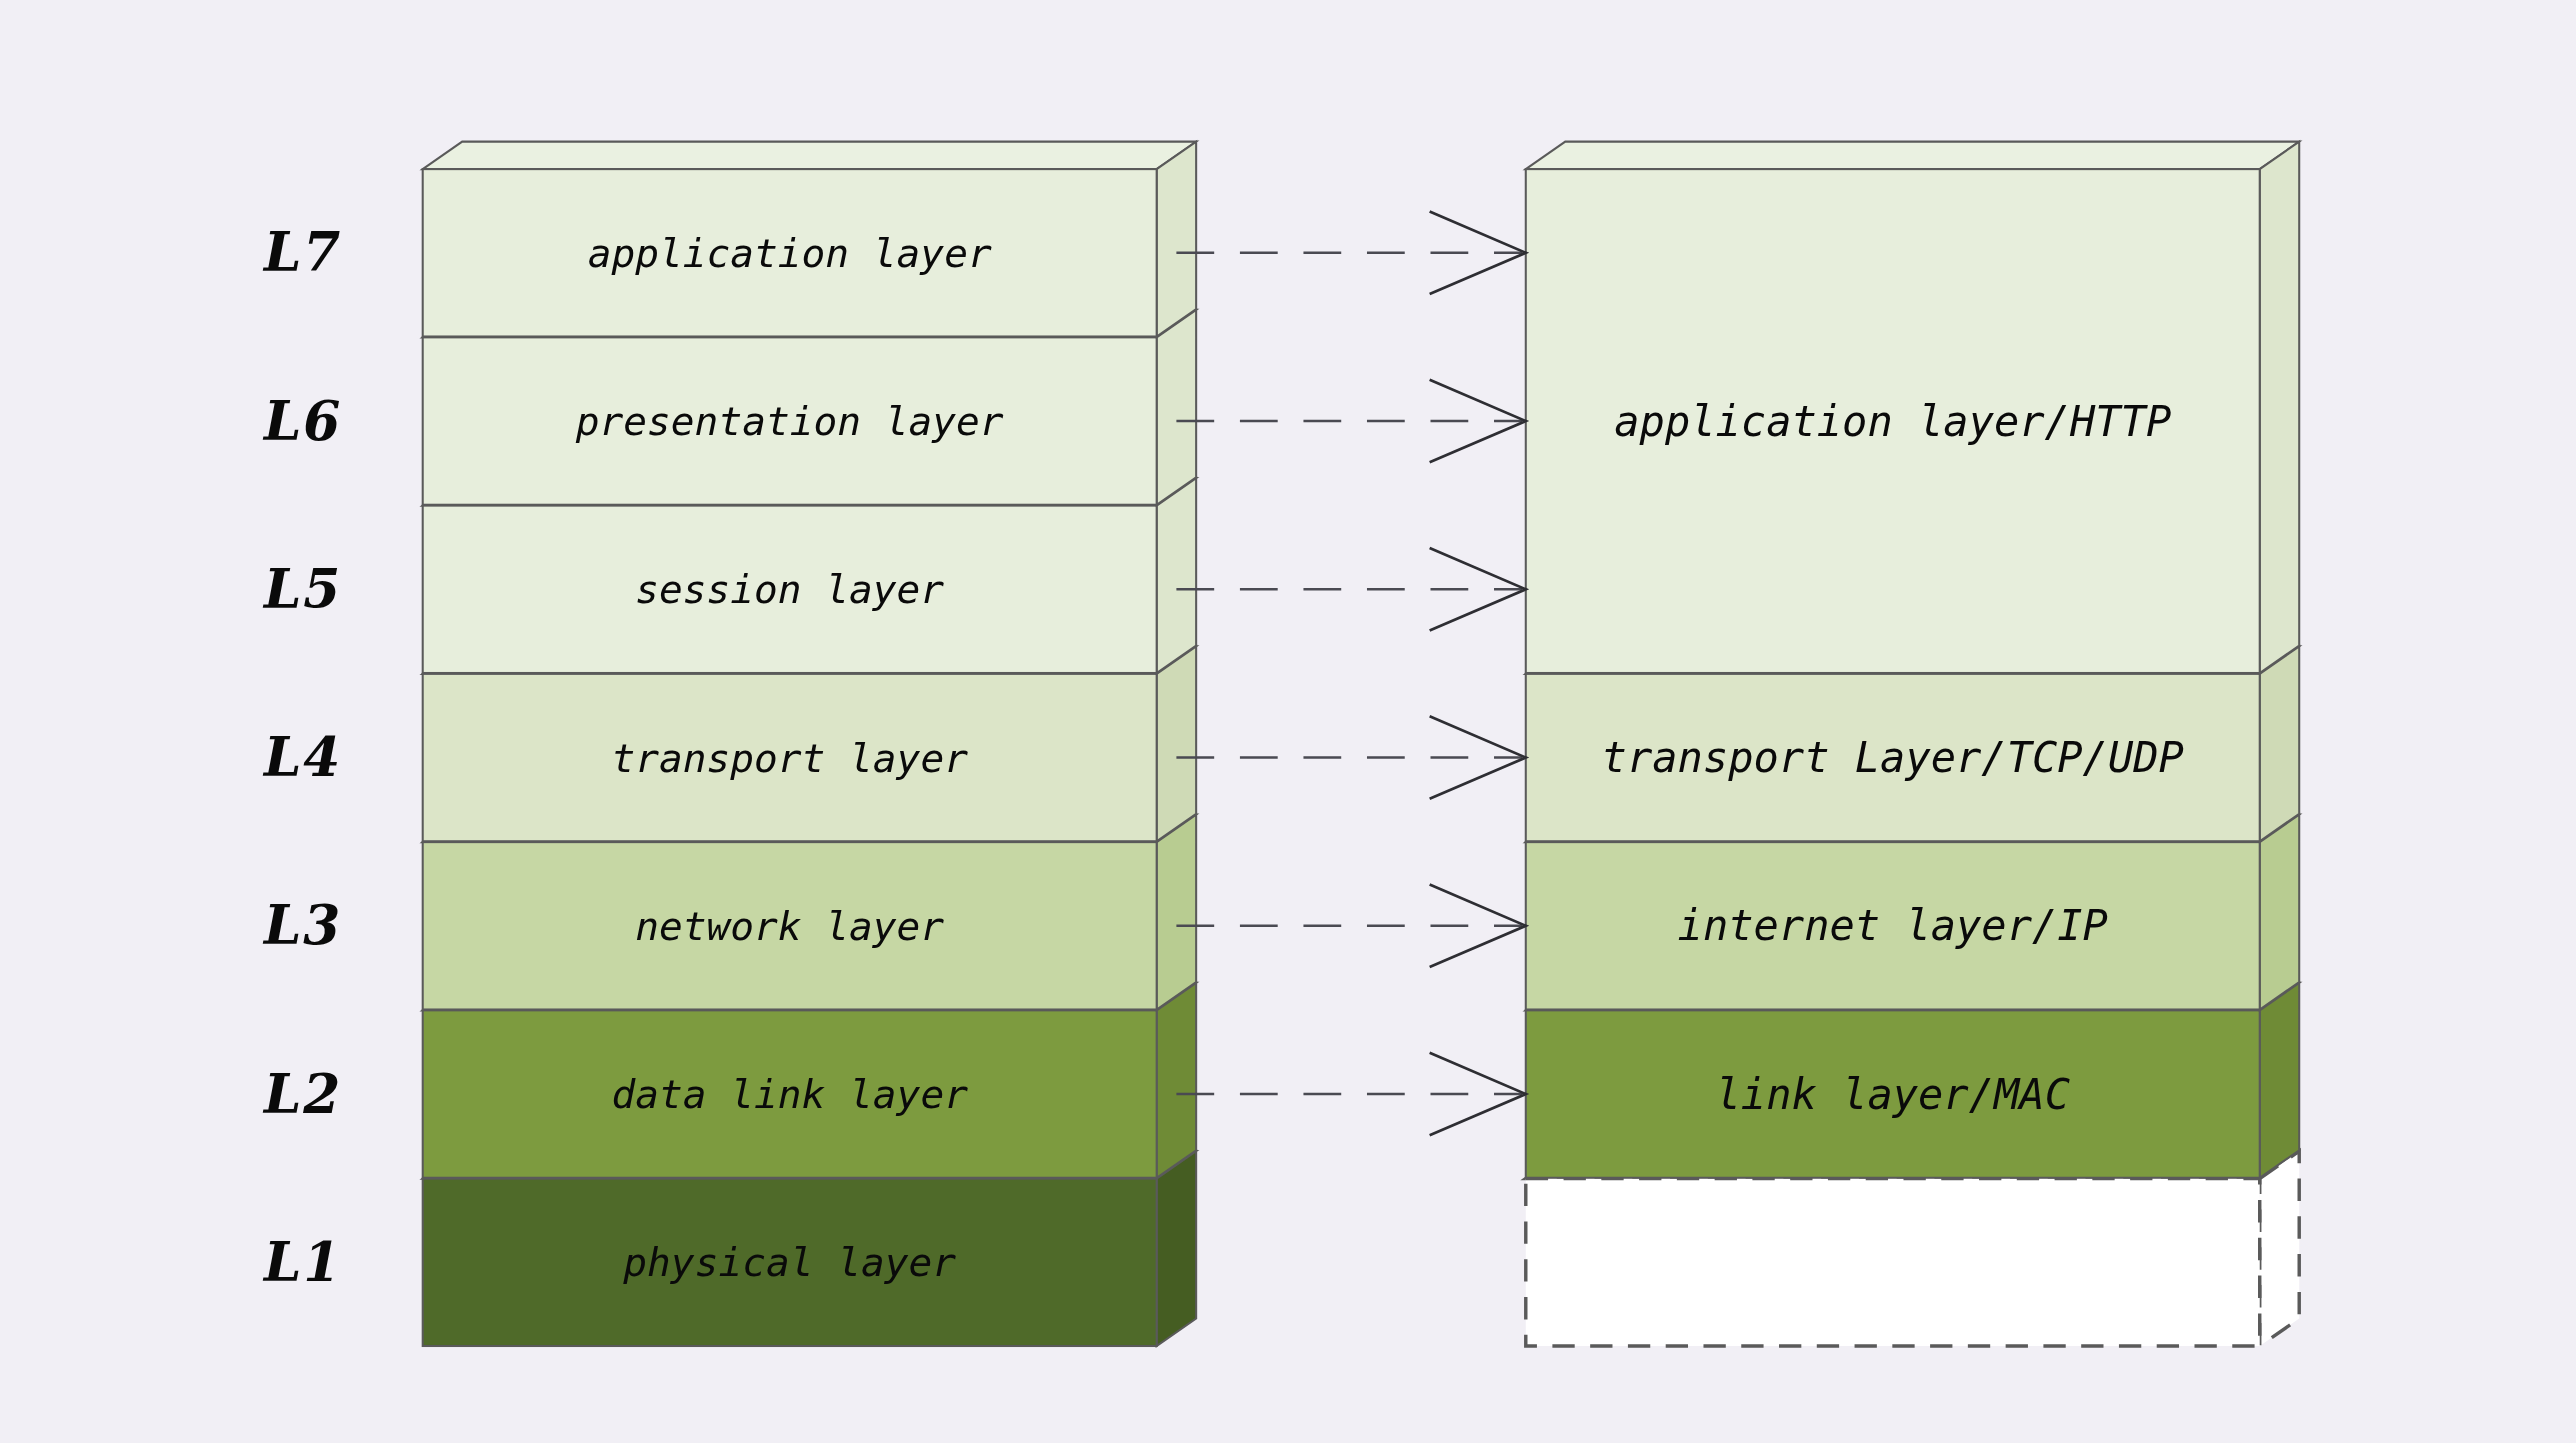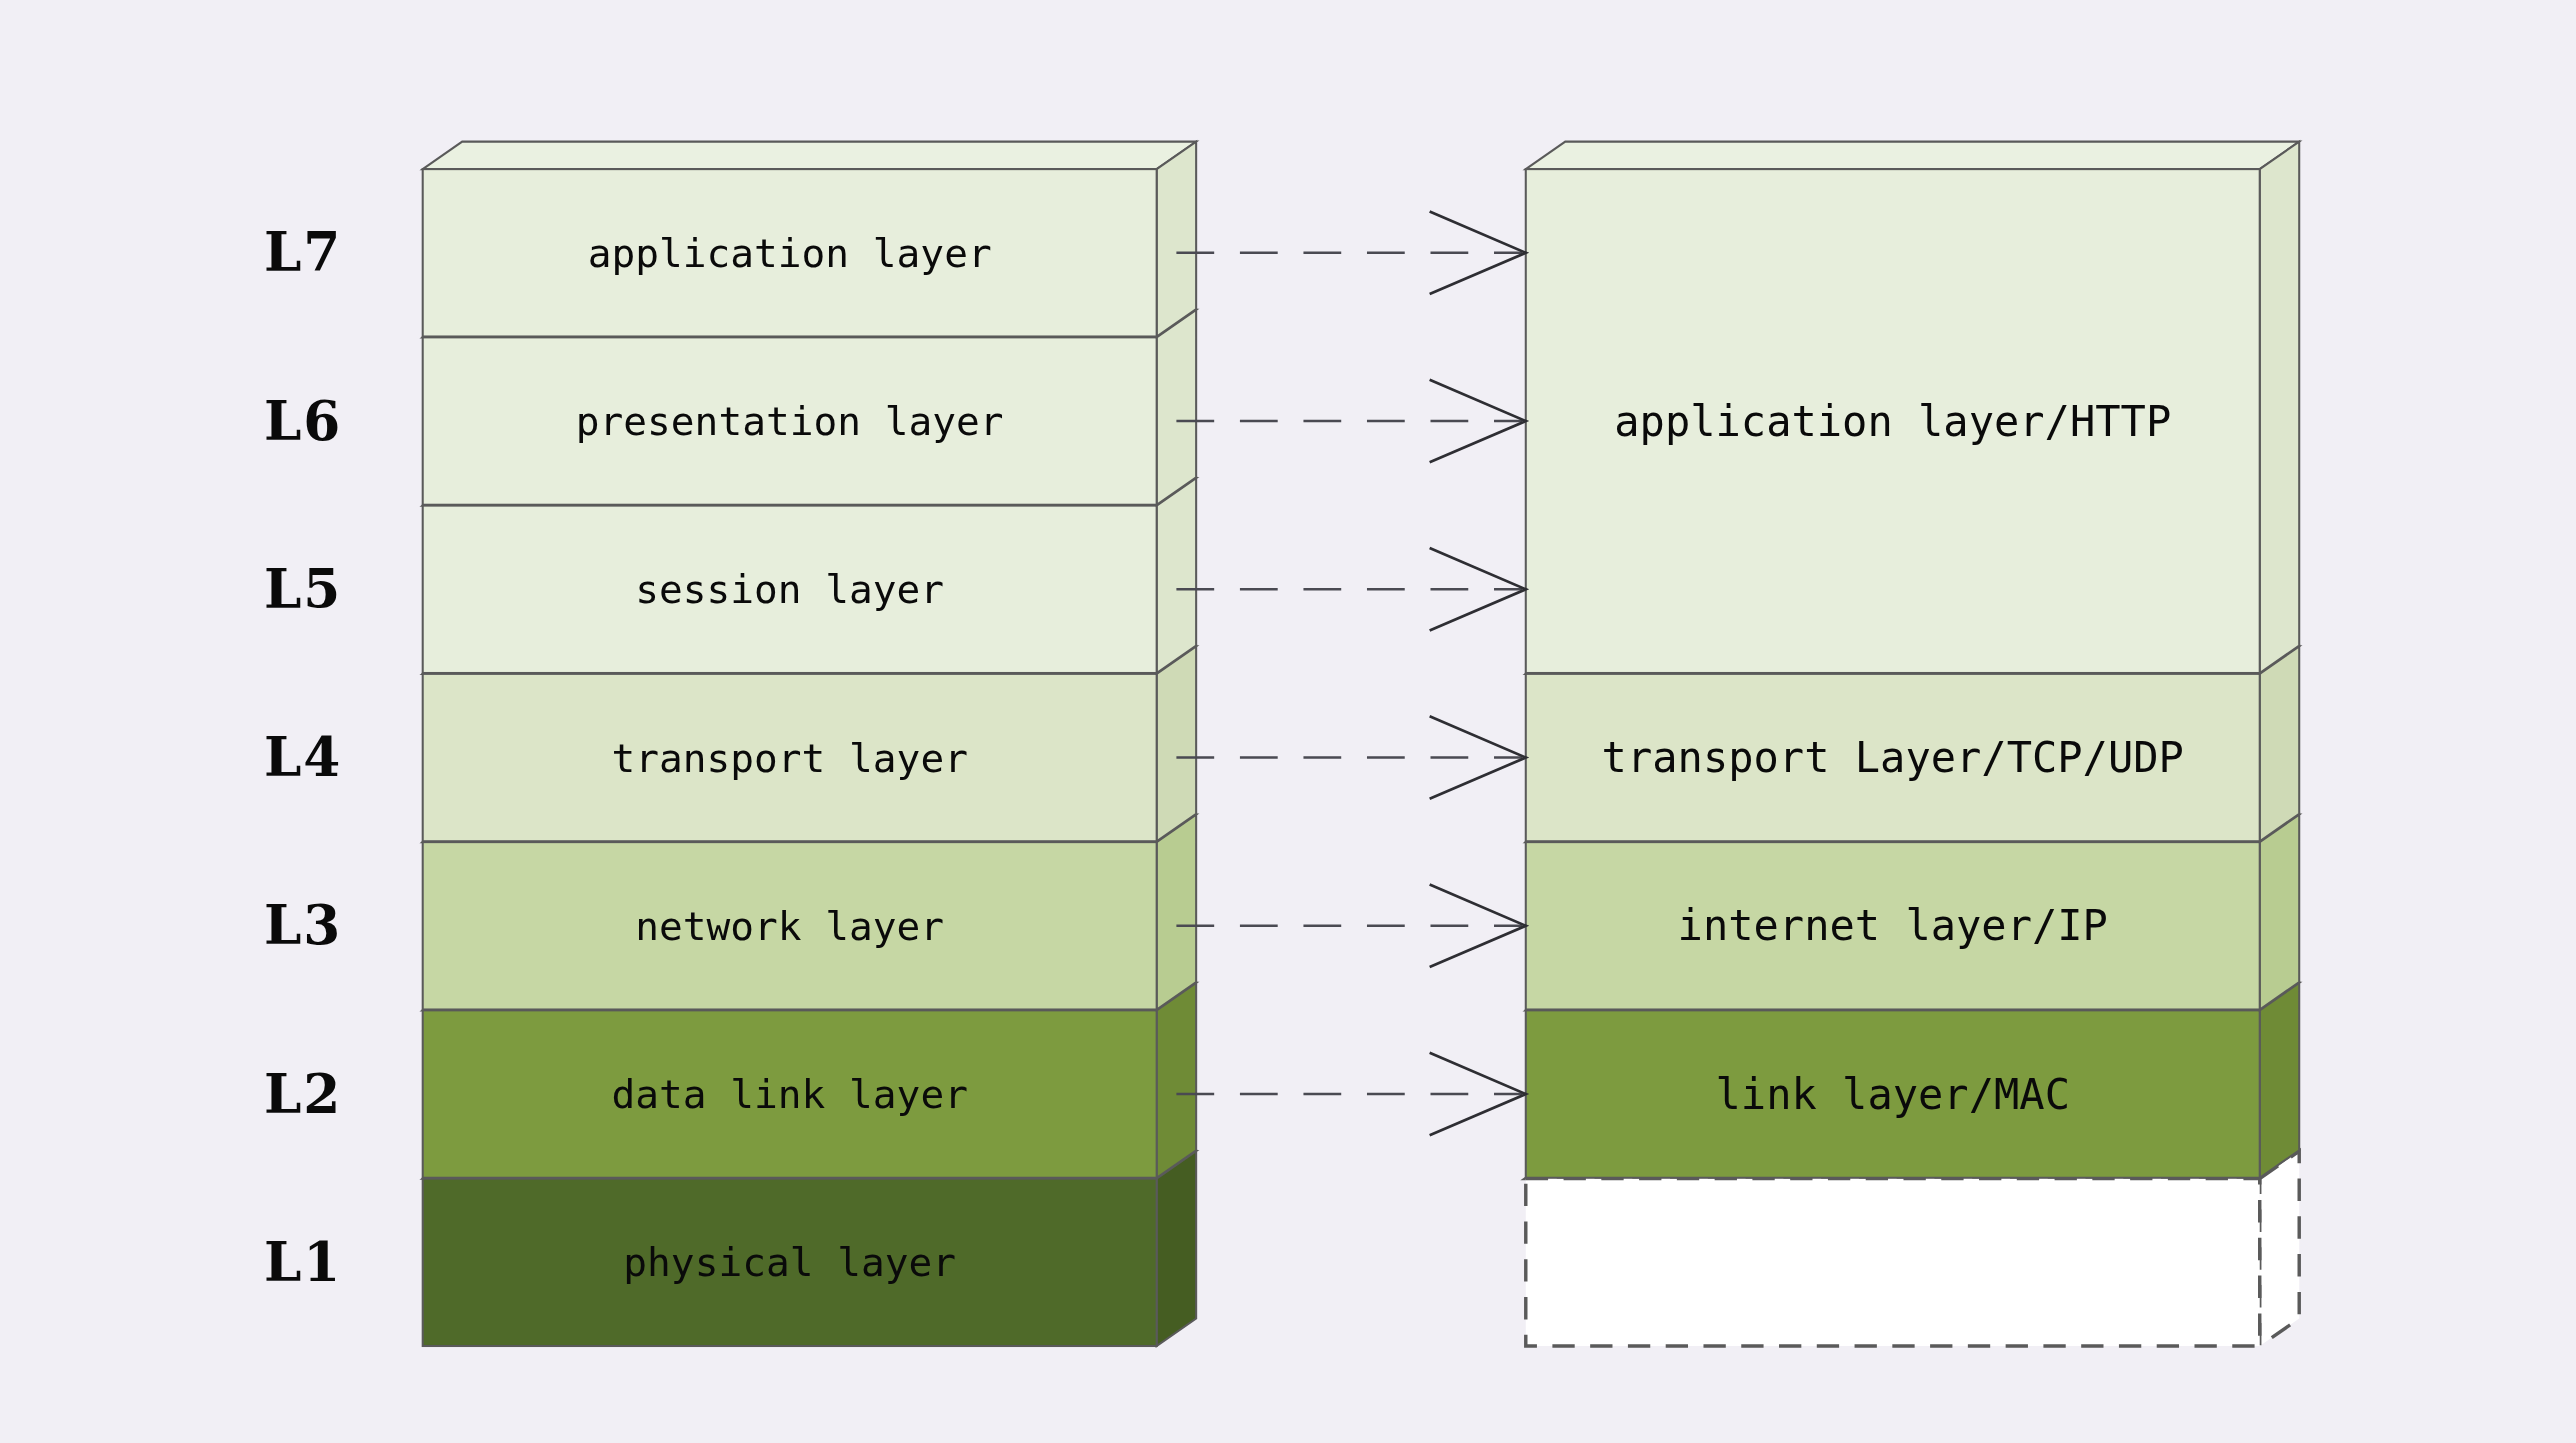--- a/index.html
+++ b/index.html
@@ -2,21 +2,21 @@
 <html style="font-size:13.7px"><head>
 <meta charset="utf-8">
 <style>
   html,body{margin:0;padding:0;}
   body{
     width:2576px;height:1443px;
     background:#f1eff5;
     font-family:"DejaVu Sans Mono", monospace;
     overflow:hidden;
   }
-  #stage{position:relative;width:2576px;height:1443px;}
+  #stage{position:relative;width:2576px;height:1443px;font-style:italic;}
   svg#diagram{position:absolute;left:0;top:0;width:2576px;height:1443px;display:block;}
   .box-front{stroke:#5a5a5a;stroke-width:2.4;}
   .box-top{stroke:#5a5a5a;stroke-width:2.4;}
   .box-side{stroke:#5a5a5a;stroke-width:2.4;}
   .empty-face{fill:#ffffff;stroke:#5a5a5a;stroke-width:4;stroke-dasharray:26 18;}
   .lvl-label{
     font-family:"DejaVu Serif", serif;
     font-weight:bold;
     font-size:62px;
     fill:#0a0a0a;

